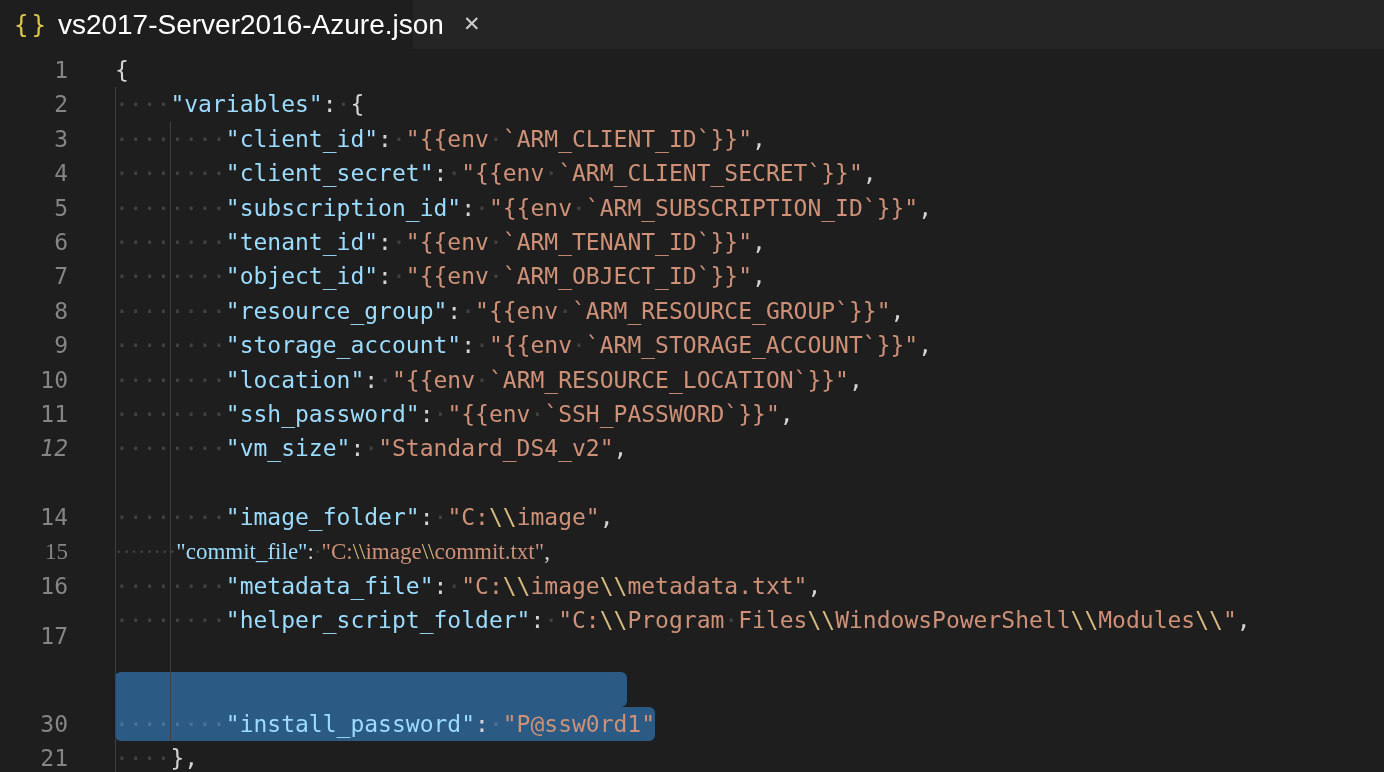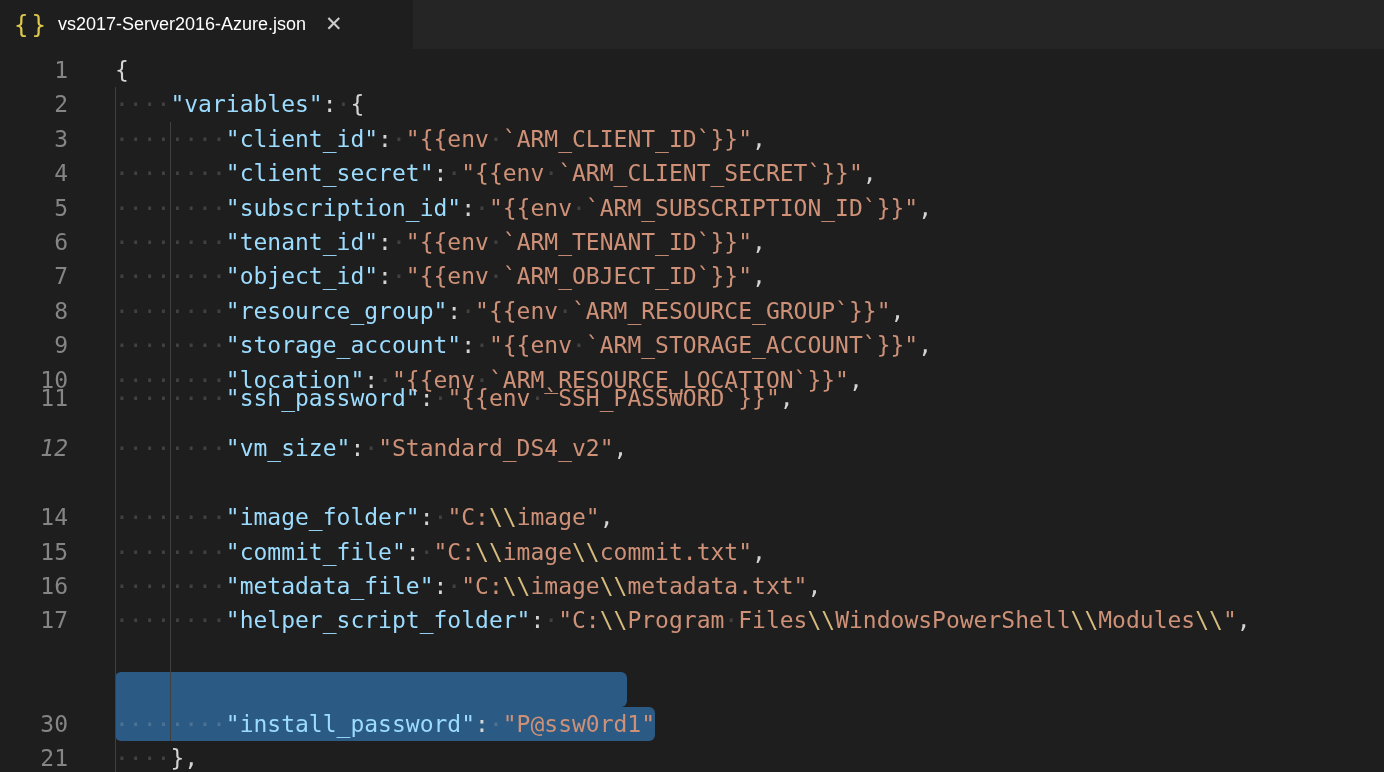--- a/index.html
+++ b/index.html
@@ -26,21 +26,21 @@
   .tab-icon {
     font-family: "DejaVu Sans Mono", monospace;
     font-size: 24px;
     color: #ddc74e;
     letter-spacing: 3px;
     margin-right: 9px;
     line-height: 1;
   }
   .tab-title {
     font-family: "Liberation Sans", sans-serif;
-    font-size: 18px;
+    font-size: 28px;
     color: #ffffff;
     white-space: nowrap;
   }
   .tab-close {
     margin-left: 19px;
     font-family: "DejaVu Sans", sans-serif;
     font-size: 21px;
     font-weight: bold;
     color: #cccccc;
     line-height: 1;
@@ -132,42 +132,42 @@
       <div class="code-text" style="line-height: 34.4px;"><span class="ws">········</span><span class="tok-k">"resource_group"</span><span class="tok-p">:</span><span class="ws">·</span><span class="tok-s">"{{env</span><span class="ws">·</span><span class="tok-s">`ARM_RESOURCE_GROUP`}}"</span><span class="tok-p">,</span></div>
     </div>
     <div class="line-row" style="top: 279.2px; height: 34.4px; line-height: 34.4px;">
       <div class="gutter-num" style="line-height: 34.4px;">9</div>
       <div class="code-text" style="line-height: 34.4px;"><span class="ws">········</span><span class="tok-k">"storage_account"</span><span class="tok-p">:</span><span class="ws">·</span><span class="tok-s">"{{env</span><span class="ws">·</span><span class="tok-s">`ARM_STORAGE_ACCOUNT`}}"</span><span class="tok-p">,</span></div>
     </div>
     <div class="line-row" style="top: 313.6px; height: 34.4px; line-height: 34.4px;">
       <div class="gutter-num" style="line-height: 34.4px;">10</div>
       <div class="code-text" style="line-height: 34.4px;"><span class="ws">········</span><span class="tok-k">"location"</span><span class="tok-p">:</span><span class="ws">·</span><span class="tok-s">"{{env</span><span class="ws">·</span><span class="tok-s">`ARM_RESOURCE_LOCATION`}}"</span><span class="tok-p">,</span></div>
     </div>
-    <div class="line-row" style="top: 332px; height: 34.4px; line-height: 34.4px;">
+    <div class="line-row" style="top: 348px; height: 34.4px; line-height: 34.4px;">
       <div class="gutter-num" style="line-height: 34.4px;">11</div>
       <div class="code-text" style="line-height: 34.4px;"><span class="ws">········</span><span class="tok-k">"ssh_password"</span><span class="tok-p">:</span><span class="ws">·</span><span class="tok-s">"{{env</span><span class="ws">·</span><span class="tok-s">`SSH_PASSWORD`}}"</span><span class="tok-p">,</span></div>
     </div>
     <div class="line-row" style="top: 382.4px; height: 34.4px; line-height: 34.4px;">
       <div class="gutter-num" style="line-height: 34.4px; font-style: italic;">12</div>
       <div class="code-text" style="line-height: 34.4px;"><span class="ws">········</span><span class="tok-k">"vm_size"</span><span class="tok-p">:</span><span class="ws">·</span><span class="tok-s">"Standard_DS4_v2"</span><span class="tok-p">,</span></div>
     </div>
     <div class="line-row" style="top: 451.2px; height: 34.4px; line-height: 34.4px;">
       <div class="gutter-num" style="line-height: 34.4px; padding-left: 11px;">14</div>
       <div class="code-text" style="line-height: 34.4px;"><span class="ws">········</span><span class="tok-k">"image_folder"</span><span class="tok-p">:</span><span class="ws">·</span><span class="tok-s">"C:</span><span class="tok-e">\\</span><span class="tok-s">image"</span><span class="tok-p">,</span></div>
     </div>
-    <div class="line-row" style="top: 485.6px; height: 34.4px; line-height: 34.4px;">
+    <div class="line-row" style="top: 485.6px; height: 34.4px; line-height: 34.4px; font-family: Liberation Serif, serif;">
       <div class="gutter-num" style="line-height: 34.4px;">15</div>
       <div class="code-text" style="line-height: 34.4px;"><span class="ws">········</span><span class="tok-k">"commit_file"</span><span class="tok-p">:</span><span class="ws">·</span><span class="tok-s">"C:</span><span class="tok-e">\\</span><span class="tok-s">image</span><span class="tok-e">\\</span><span class="tok-s">commit.txt"</span><span class="tok-p">,</span></div>
     </div>
     <div class="line-row" style="top: 520px; height: 34.4px; line-height: 34.4px;">
       <div class="gutter-num" style="line-height: 34.4px;">16</div>
       <div class="code-text" style="line-height: 34.4px;"><span class="ws">········</span><span class="tok-k">"metadata_file"</span><span class="tok-p">:</span><span class="ws">·</span><span class="tok-s">"C:</span><span class="tok-e">\\</span><span class="tok-s">image</span><span class="tok-e">\\</span><span class="tok-s">metadata.txt"</span><span class="tok-p">,</span></div>
     </div>
     <div class="line-row" style="top: 554.4px; height: 34.4px; line-height: 34.4px;">
-      <div class="gutter-num" style="line-height: 34.4px;">17</div>
+      <div class="gutter-num" style="line-height: 34.4px; margin-top: 16px;">17</div>
       <div class="code-text" style="line-height: 34.4px;"><span class="ws">········</span><span class="tok-k">"helper_script_folder"</span><span class="tok-p">:</span><span class="ws">·</span><span class="tok-s">"C:</span><span class="tok-e">\\</span><span class="tok-s">Program</span><span class="ws">·</span><span class="tok-s">Files</span><span class="tok-e">\\</span><span class="tok-s">WindowsPowerShell</span><span class="tok-e">\\</span><span class="tok-s">Modules</span><span class="tok-e">\\</span><span class="tok-s">"</span><span class="tok-p">,</span></div>
     </div>
     <div class="line-row" style="top: 657.6px; height: 34.4px; line-height: 34.4px;">
       <div class="gutter-num" style="line-height: 34.4px;">30</div>
       <div class="code-text" style="line-height: 34.4px;"><span class="ws">········</span><span class="tok-k">"install_password"</span><span class="tok-p">:</span><span class="ws">·</span><span class="tok-s">"P@ssw0rd1"</span></div>
     </div>
     <div class="line-row" style="top: 692px; height: 34.4px; line-height: 34.4px;">
       <div class="gutter-num" style="line-height: 34.4px;">21</div>
       <div class="code-text" style="line-height: 34.4px;"><span class="ws">····</span><span class="tok-p">},</span></div>
     </div>

